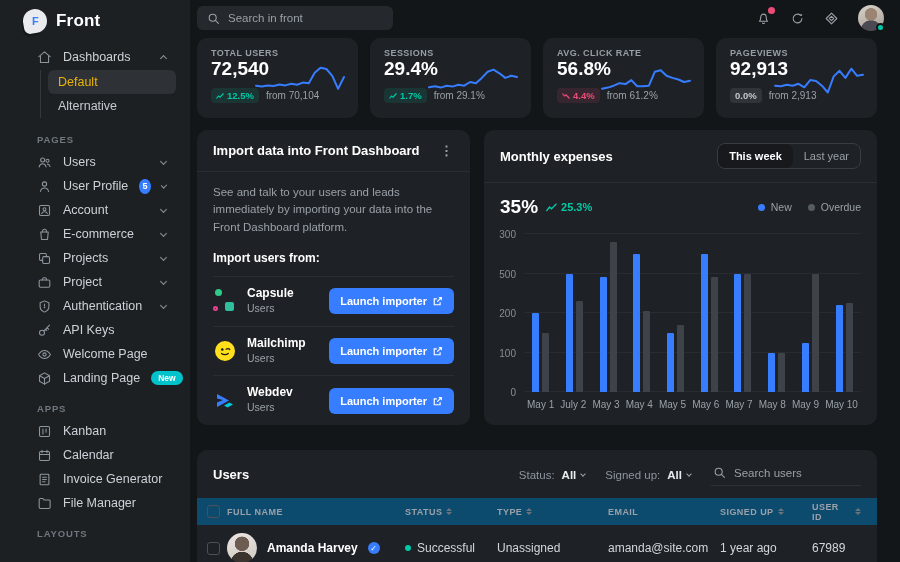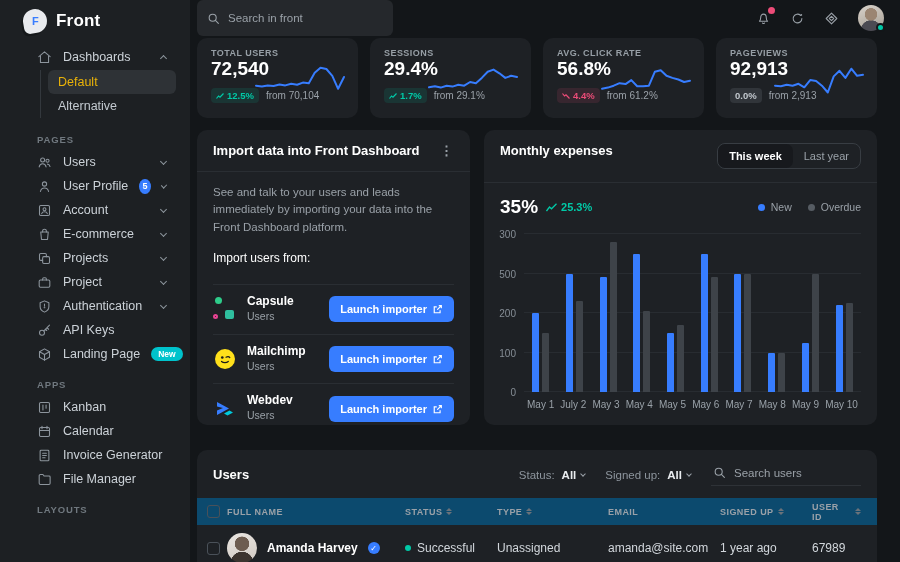--- a/index.html
+++ b/index.html
@@ -32,21 +32,21 @@
   .nav-child.active { background:#2e3236; color:#eab308; }
   .section-header { padding:13px 10px 5px 23px; font-size:9.5px; font-weight:bold; color:#70787f;
     letter-spacing:.09em; text-transform:uppercase; }
   .count-badge { background:#377dff; color:#fff; width:15px; height:15px; border-radius:50%;
     font-size:9px; font-weight:bold; display:inline-flex; align-items:center; justify-content:center; }
   .new-badge { background:#00c3cc; color:#fff; font-size:8.5px; font-weight:bold; padding:2px 7px;
     border-radius:9px; }
   
   .topbar { position:absolute; left:190px; right:0; top:0; height:36px; display:flex;
     align-items:center; padding:0 16px 0 7px; }
-  .search-box { width:196px; height:36px; background:#25282c; border-radius:6px; display:flex;
+  .search-box { width:196px; height:24px; background:#25282c; border-radius:6px; display:flex;
     align-items:center; gap:8px; padding:0 10px; color:#9aa1a8; }
   .search-box input { background:transparent; border:none; outline:none; color:#cdd3d8;
     font-size:11.5px; width:100%; font-family:inherit; }
   .search-box input::placeholder { color:#9aa1a8; }
   .top-icons { margin-left:auto; display:flex; align-items:center; gap:19px; }
   .icon-btn { position:relative; color:#9aa1a8; display:flex; cursor:pointer; }
   .red-dot { position:absolute; top:-4px; right:-4px; width:7px; height:7px; border-radius:50%;
     background:#ed4c78; }
   .avatar { width:26px; height:26px; border-radius:50%; position:relative; cursor:pointer;
     background:radial-gradient(circle at 50% 36%, #9b8572 0 6px, transparent 6.5px),
@@ -65,26 +65,26 @@
   .stat-foot { display:flex; align-items:center; gap:7px; margin-top:8px; font-size:10px; color:#9aa1a8; }
   .badge { display:inline-flex; align-items:center; gap:3px; padding:2px 5px; border-radius:4px;
     font-weight:bold; font-size:9.5px; }
   .badge.up { background:rgba(0,201,167,.12); color:#00c9a7; }
   .badge.down { background:rgba(237,76,120,.12); color:#ed4c78; }
   .badge.neutral { background:#31353a; color:#c3c9cf; }
   .sparkline { position:absolute; right:12px; top:20px; }
   
   .row2 { display:grid; grid-template-columns:273px 1fr; gap:14px; margin-top:12px; }
   .row2 > .card { height:295px; overflow:hidden; }
-  .card-header { display:flex; align-items:flex-start; justify-content:space-between;
+  .card-header { display:flex; align-items:center; justify-content:space-between;
     padding:13px 16px; border-bottom:1px solid #2a2e33; }
   .card-title { color:#fff; font-size:13px; font-weight:bold; }
   .dots { color:#9aa1a8; font-size:13px; font-weight:bold; letter-spacing:1px; cursor:pointer; }
   .import-body { padding:12px 16px 0; font-size:11.5px; color:#9aa1a8; line-height:1.5; }
-  .import-sub { color:#fff; font-weight:normal; font-size:12px; margin:13px 0 17px; }
+  .import-sub { color:#fff; font-weight:bold; font-size:12px; margin:13px 0 9px; }
   .import-row { display:flex; align-items:center; gap:10px; padding:9px 0; border-top:1px solid #2a2e33; }
   .import-row:last-of-type { border-bottom:1px solid #2a2e33; }
   .source-icon { width:24px; height:24px; position:relative; flex:0 0 auto; }
   .source-name { color:#fff; font-weight:bold; font-size:12px; line-height:1.25; }
   .source-type { color:#9aa1a8; font-size:10.5px; }
   .launch-btn { margin-left:auto; background:#377dff; color:#fff; font-size:11px; font-weight:600;
     padding:7px 11px; border-radius:6px; display:inline-flex; align-items:center; gap:6px;
     border:none; cursor:pointer; font-family:inherit; }
   
   .cap-dot { position:absolute; left:2px; top:0; width:7px; height:7px; border-radius:50%; background:#2ecc8a; }
@@ -257,20 +257,29 @@
         <svg class="i" viewBox="0 0 24 24" fill="none" stroke="currentColor" stroke-width="1.7" stroke-linecap="round" stroke-linejoin="round">
             <circle cx="8" cy="15.5" r="4"></circle>
             <path d="M11 12.5L20 3.5M16 7.5l2.5 2.5M13.5 10l2 2"></path>
           </svg>
       </span>
       <span class="lbl">API Keys</span>
     </div>
     <div class="nav-item">
       <span class="ic">
         <svg class="i" viewBox="0 0 24 24" fill="none" stroke="currentColor" stroke-width="1.7" stroke-linecap="round" stroke-linejoin="round">
+            <path d="M2.5 12s4-6.5 9.5-6.5S21.5 12 21.5 12s-4 6.5-9.5 6.5S2.5 12 2.5 12z"></path>
+            <circle cx="12" cy="12" r="2.6"></circle>
+          </svg>
+      </span>
+      <span class="lbl">Welcome Page</span>
+    </div>
+    <div class="nav-item">
+      <span class="ic">
+        <svg class="i" viewBox="0 0 24 24" fill="none" stroke="currentColor" stroke-width="1.7" stroke-linecap="round" stroke-linejoin="round">
             <path d="M12 3l8 4.5v9L12 21l-8-4.5v-9L12 3z"></path>
             <path d="M4 7.5l8 4.5 8-4.5M12 12v9"></path>
           </svg>
       </span>
       <span class="lbl">Landing Page</span>
       <span class="new-badge">New</span>
     </div>
 
     <div class="section-header">Apps</div>
 

